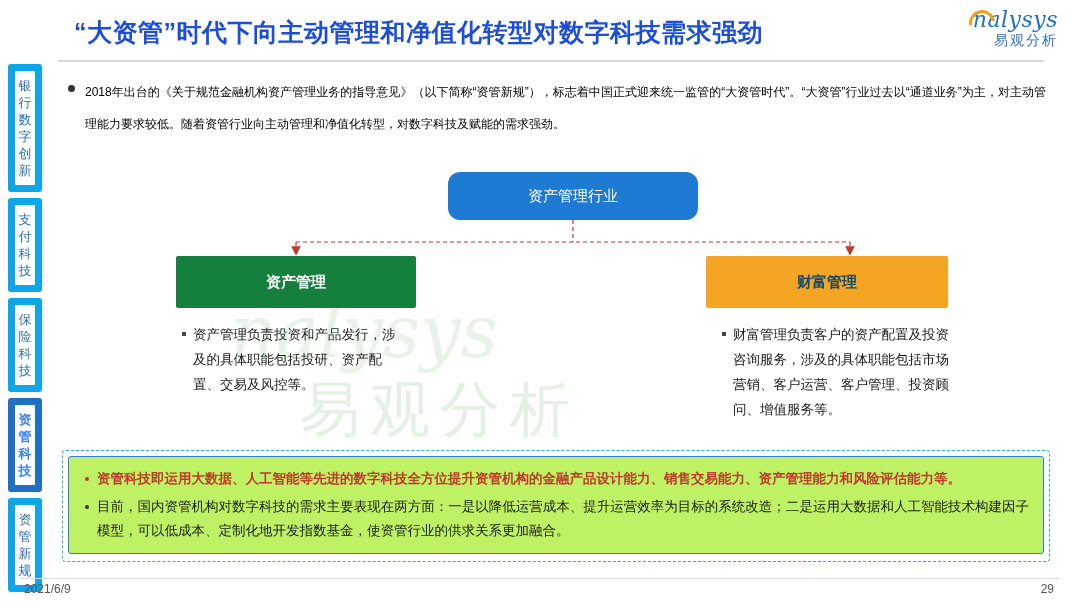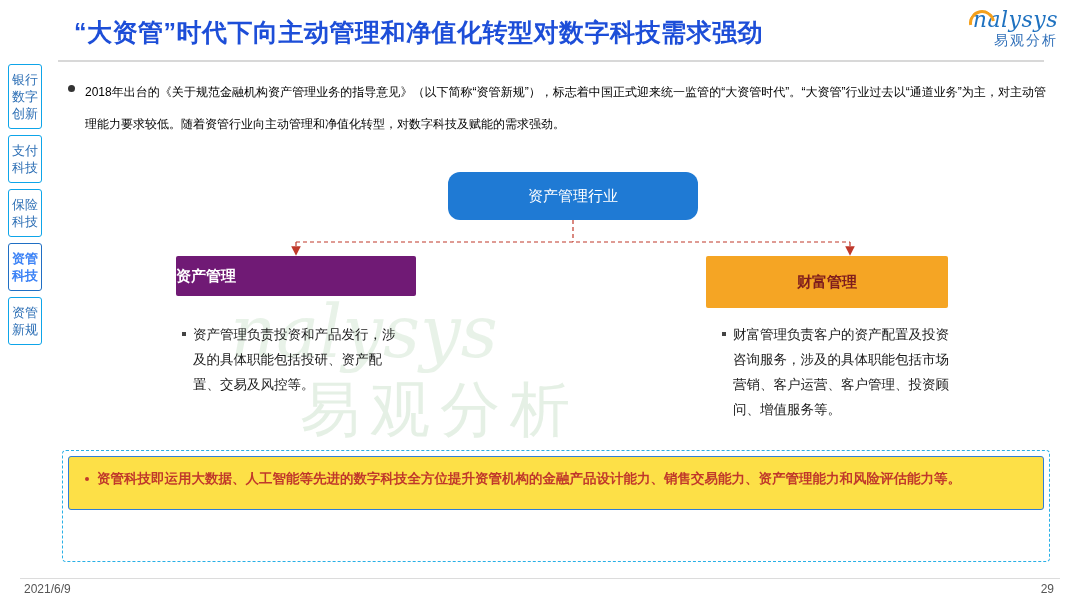--- a/index.html
+++ b/index.html
@@ -20,21 +20,21 @@
   .rail {
     position: absolute;
     left: 8px;
     top: 64px;
     width: 34px;
     display: flex;
     flex-direction: column;
     gap: 6px;
   }
   .rail-item {
-    border: 1px solid #0ea5e9;
+    border: 7px solid #0ea5e9;
     border-radius: 3px;
     width: 34px;
     box-sizing: border-box;
     padding: 6px 2px;
     text-align: center;
     font-size: 13px;
     line-height: 17px;
     color: #2d6fb5;
     letter-spacing: 0px;
     background: #ffffff;
@@ -165,37 +165,38 @@
     display: flex;
     align-items: center;
     justify-content: center;
     border-radius: 12px;
   }
   .node-left {
     position: absolute;
     left: 176px;
     top: 256px;
     width: 240px;
-    height: 40px;
-    background: #701a75;
+    height: 52px;
+    background: #15803d;
     color: #ffffff;
     font-size: 15px;
     font-weight: bold;
     display: flex;
     align-items: center;
+    justify-content: center;
     border-radius: 2px;
   }
   .node-right {
     position: absolute;
     left: 706px;
     top: 256px;
     width: 242px;
     height: 52px;
     background: #f5a524;
-    color: #7f1d1d;
+    color: #0c4a6e;
     font-size: 15px;
     font-weight: bold;
     display: flex;
     align-items: center;
     justify-content: center;
     border-radius: 2px;
   }
 
   .desc {
     position: absolute;
@@ -212,22 +213,22 @@
 
   
   .callout {
     position: absolute;
     left: 68px;
     top: 456px;
     width: 976px;
     box-sizing: border-box;
     border: 1.5px solid #2f7ed8;
     border-radius: 3px;
-    padding: 10px 14px 18px 16px;
-    background: #fde047;
+    padding: 10px 14px 10px 16px;
+    background: #bef264;
   }
   .co-row { display: flex; gap: 8px; margin-bottom: 4px; }
   .co-row:last-child { margin-bottom: 0; }
   .co-dot { width: 4px; height: 4px; border-radius: 50%; margin-top: 10px; flex: 0 0 auto; }
   .co-dot.red { background: #c0392b; }
   .co-dot.dark { background: #333; }
   .co-text { font-size: 13.5px; line-height: 24px; text-align: justify; }
   .co-text.red { color: #c0392b; font-weight: bold; }
   .co-text.dark { color: #1a1a1a; }
 
@@ -345,18 +346,22 @@
     <div>财富管理负责客户的资产配置及投资咨询服务，涉及的具体职能包括市场营销、客户运营、客户管理、投资顾问、增值服务等。</div>
   </div>
 </div>
 
 <div class="callout-dash"></div>
 <div class="callout">
   <div class="co-row">
     <div class="co-dot red"></div>
     <div class="co-text red">资管科技即运用大数据、人工智能等先进的数字科技全方位提升资管机构的金融产品设计能力、销售交易能力、资产管理能力和风险评估能力等。</div>
   </div>
+  <div class="co-row">
+    <div class="co-dot dark"></div>
+    <div class="co-text dark">目前，国内资管机构对数字科技的需求主要表现在两方面：一是以降低运营成本、提升运营效率为目标的系统改造；二是运用大数据和人工智能技术构建因子模型，可以低成本、定制化地开发指数基金，使资管行业的供求关系更加融合。</div>
+  </div>
 </div>
 
 <div class="footer-rule"></div>
 <div class="footer-date">2021/6/9</div>
 <div class="footer-center">数据驱动精益成长</div>
 <div class="footer-page">29</div>
 
 </body></html>

